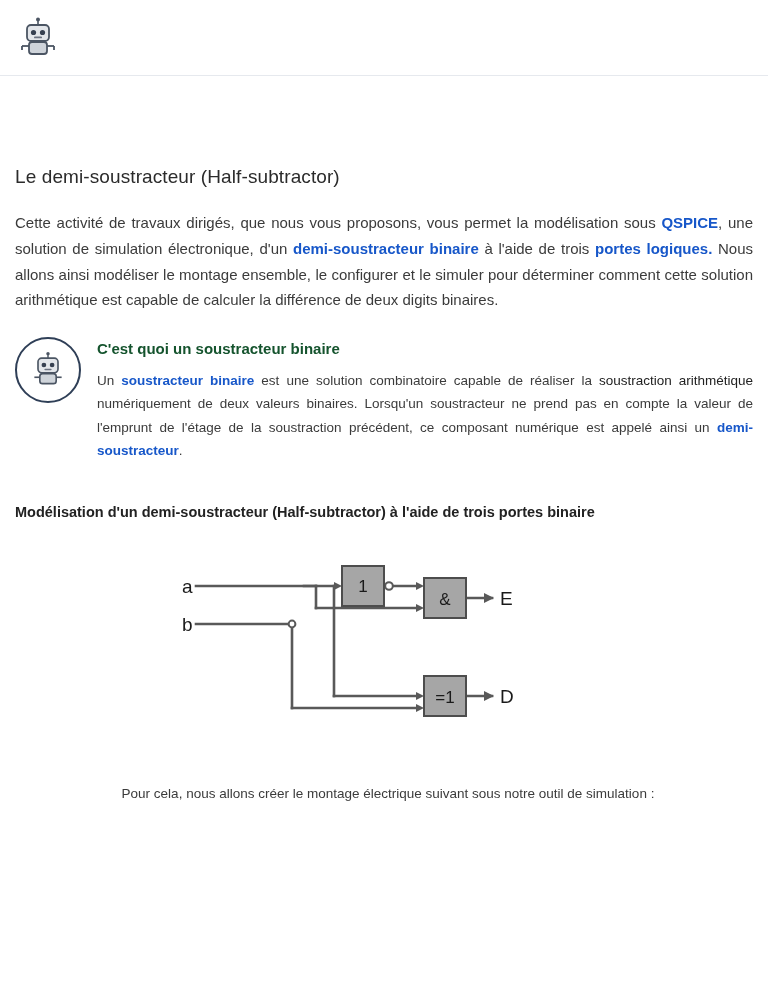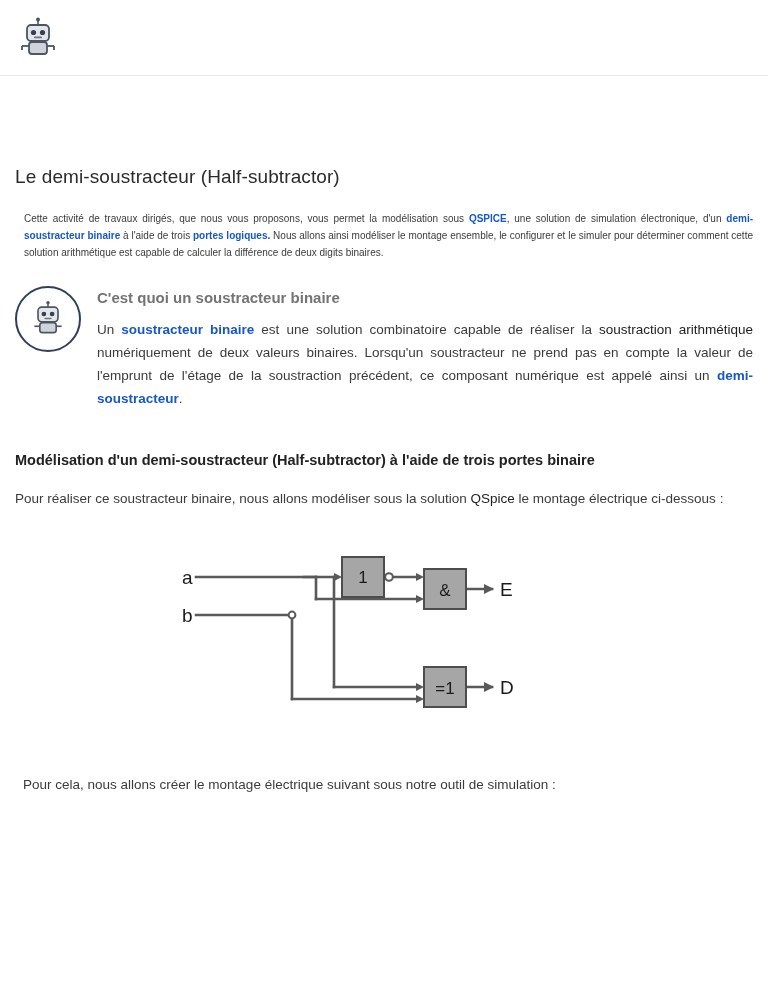--- a/index.html
+++ b/index.html
@@ -40,25 +40,25 @@
     box-sizing: border-box;
   }
   h1.page-title {
     font-size: 19px;
     font-weight: 400;
     color: #2b2b2b;
     margin: 90px 0 0 0;
     letter-spacing: .1px;
   }
   p.intro {
-    font-size: 10px;
+    font-size: 15px;
     line-height: 1.72;
     color: #3b3b3b;
     text-align: justify;
-    margin: 22px 0 0 9px;
+    margin: 22px 0 0 0;
   }
   .lnk {
     color: #1757c9;
     font-weight: bold;
     text-decoration: none;
   }
   .bold {
     font-weight: normal;
     color: #222;
   }
@@ -82,21 +82,21 @@
     background: #fff;
     margin-top: 2px;
   }
   .callout-body {
     flex: 1 1 auto;
     padding-top: 2px;
   }
   .callout-title {
     font-size: 15px;
     font-weight: bold;
-    color: #737373;
+    color: #14532d;
     margin: 3px 0 12px 0;
   }
   .callout-text {
     font-size: 13.5px;
     line-height: 1.72;
     color: #3b3b3b;
     text-align: justify;
     margin: 0;
   }
   
@@ -116,20 +116,21 @@
   .schematic-wrap {
     margin-top: 36px;
     display: flex;
     justify-content: center;
   }
   p.closing-text {
     font-size: 13.5px;
     line-height: 1.72;
     color: #3b3b3b;
     margin: 36px 0 0 8px;
+    text-align: center;
   }
 </style>
 </head>
 <body>
 
 <div class="page">
 
   <div class="site-header">
     <span class="logo-bot">
       <svg width="44" height="44" viewBox="0 0 44 44" xmlns="http://www.w3.org/2000/svg">
@@ -173,21 +174,20 @@
         </svg>
       </div>
       <div class="callout-body">
         <div class="callout-title">C'est quoi un soustracteur binaire</div>
         <p class="callout-text"><span>Un </span><a class="lnk" href="#">soustracteur binaire</a><span> est une solution combinatoire capable de réaliser la </span><span class="bold">soustraction arithmétique</span><span> numériquement de deux valeurs binaires. Lorsqu'un soustracteur ne prend pas en compte la valeur de l'emprunt de l'étage de la soustraction précédent, ce composant numérique est appelé ainsi un </span><a class="lnk" href="#">demi-soustracteur</a><span>.</span></p>
       </div>
     </div>
 
     <h2 class="section-title">Modélisation d'un demi-soustracteur (Half-subtractor) à l'aide de trois portes binaire</h2>
 
-    <p class="section-text"><span>Pour réaliser ce soustracteur binaire, nous allons modéliser sous la solution </span><span class="bold">QSpice</span><span> le montage électrique ci-dessous :</span></p>
 
     <div class="schematic-wrap">
       <svg width="420" height="190" viewBox="0 0 420 190" xmlns="http://www.w3.org/2000/svg">
         <g stroke="#595959" stroke-width="2.6" fill="none" stroke-linecap="square">
 
           <line x1="22" y1="30" x2="142" y2="30"></line>
 
           <line x1="22" y1="68" x2="118" y2="68"></line>
 
           <line x1="118" y1="68" x2="118" y2="152"></line>

